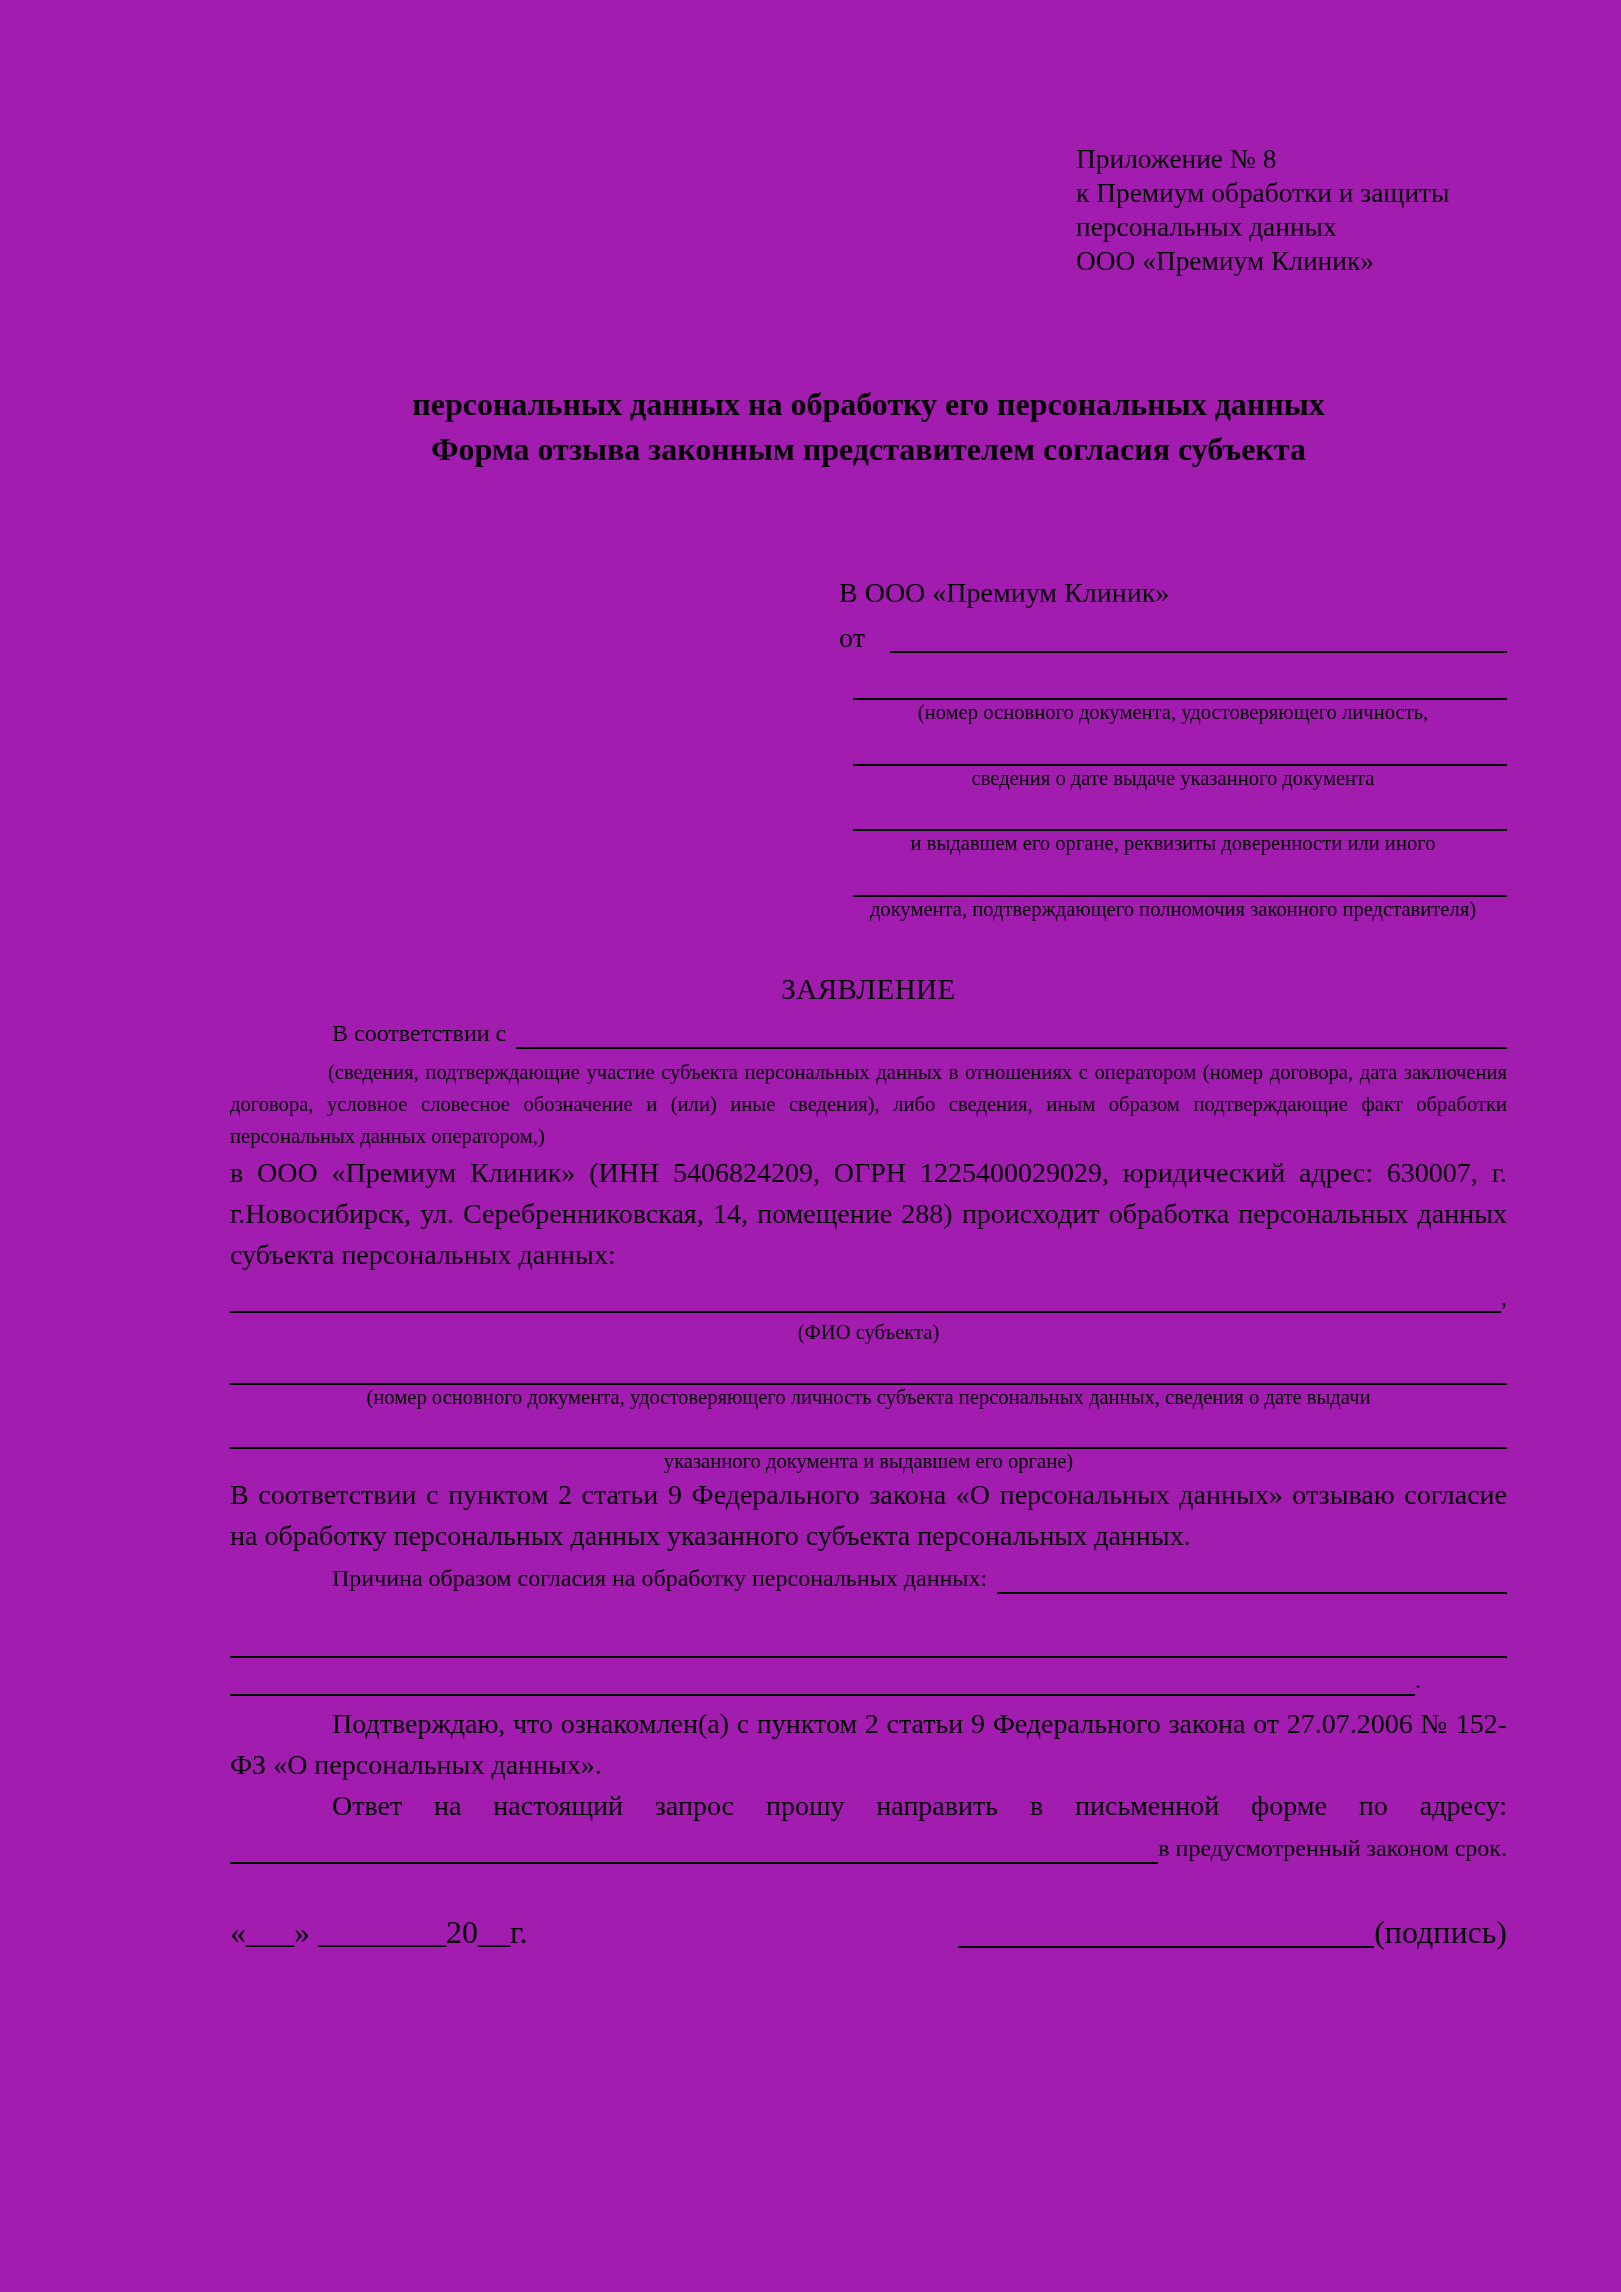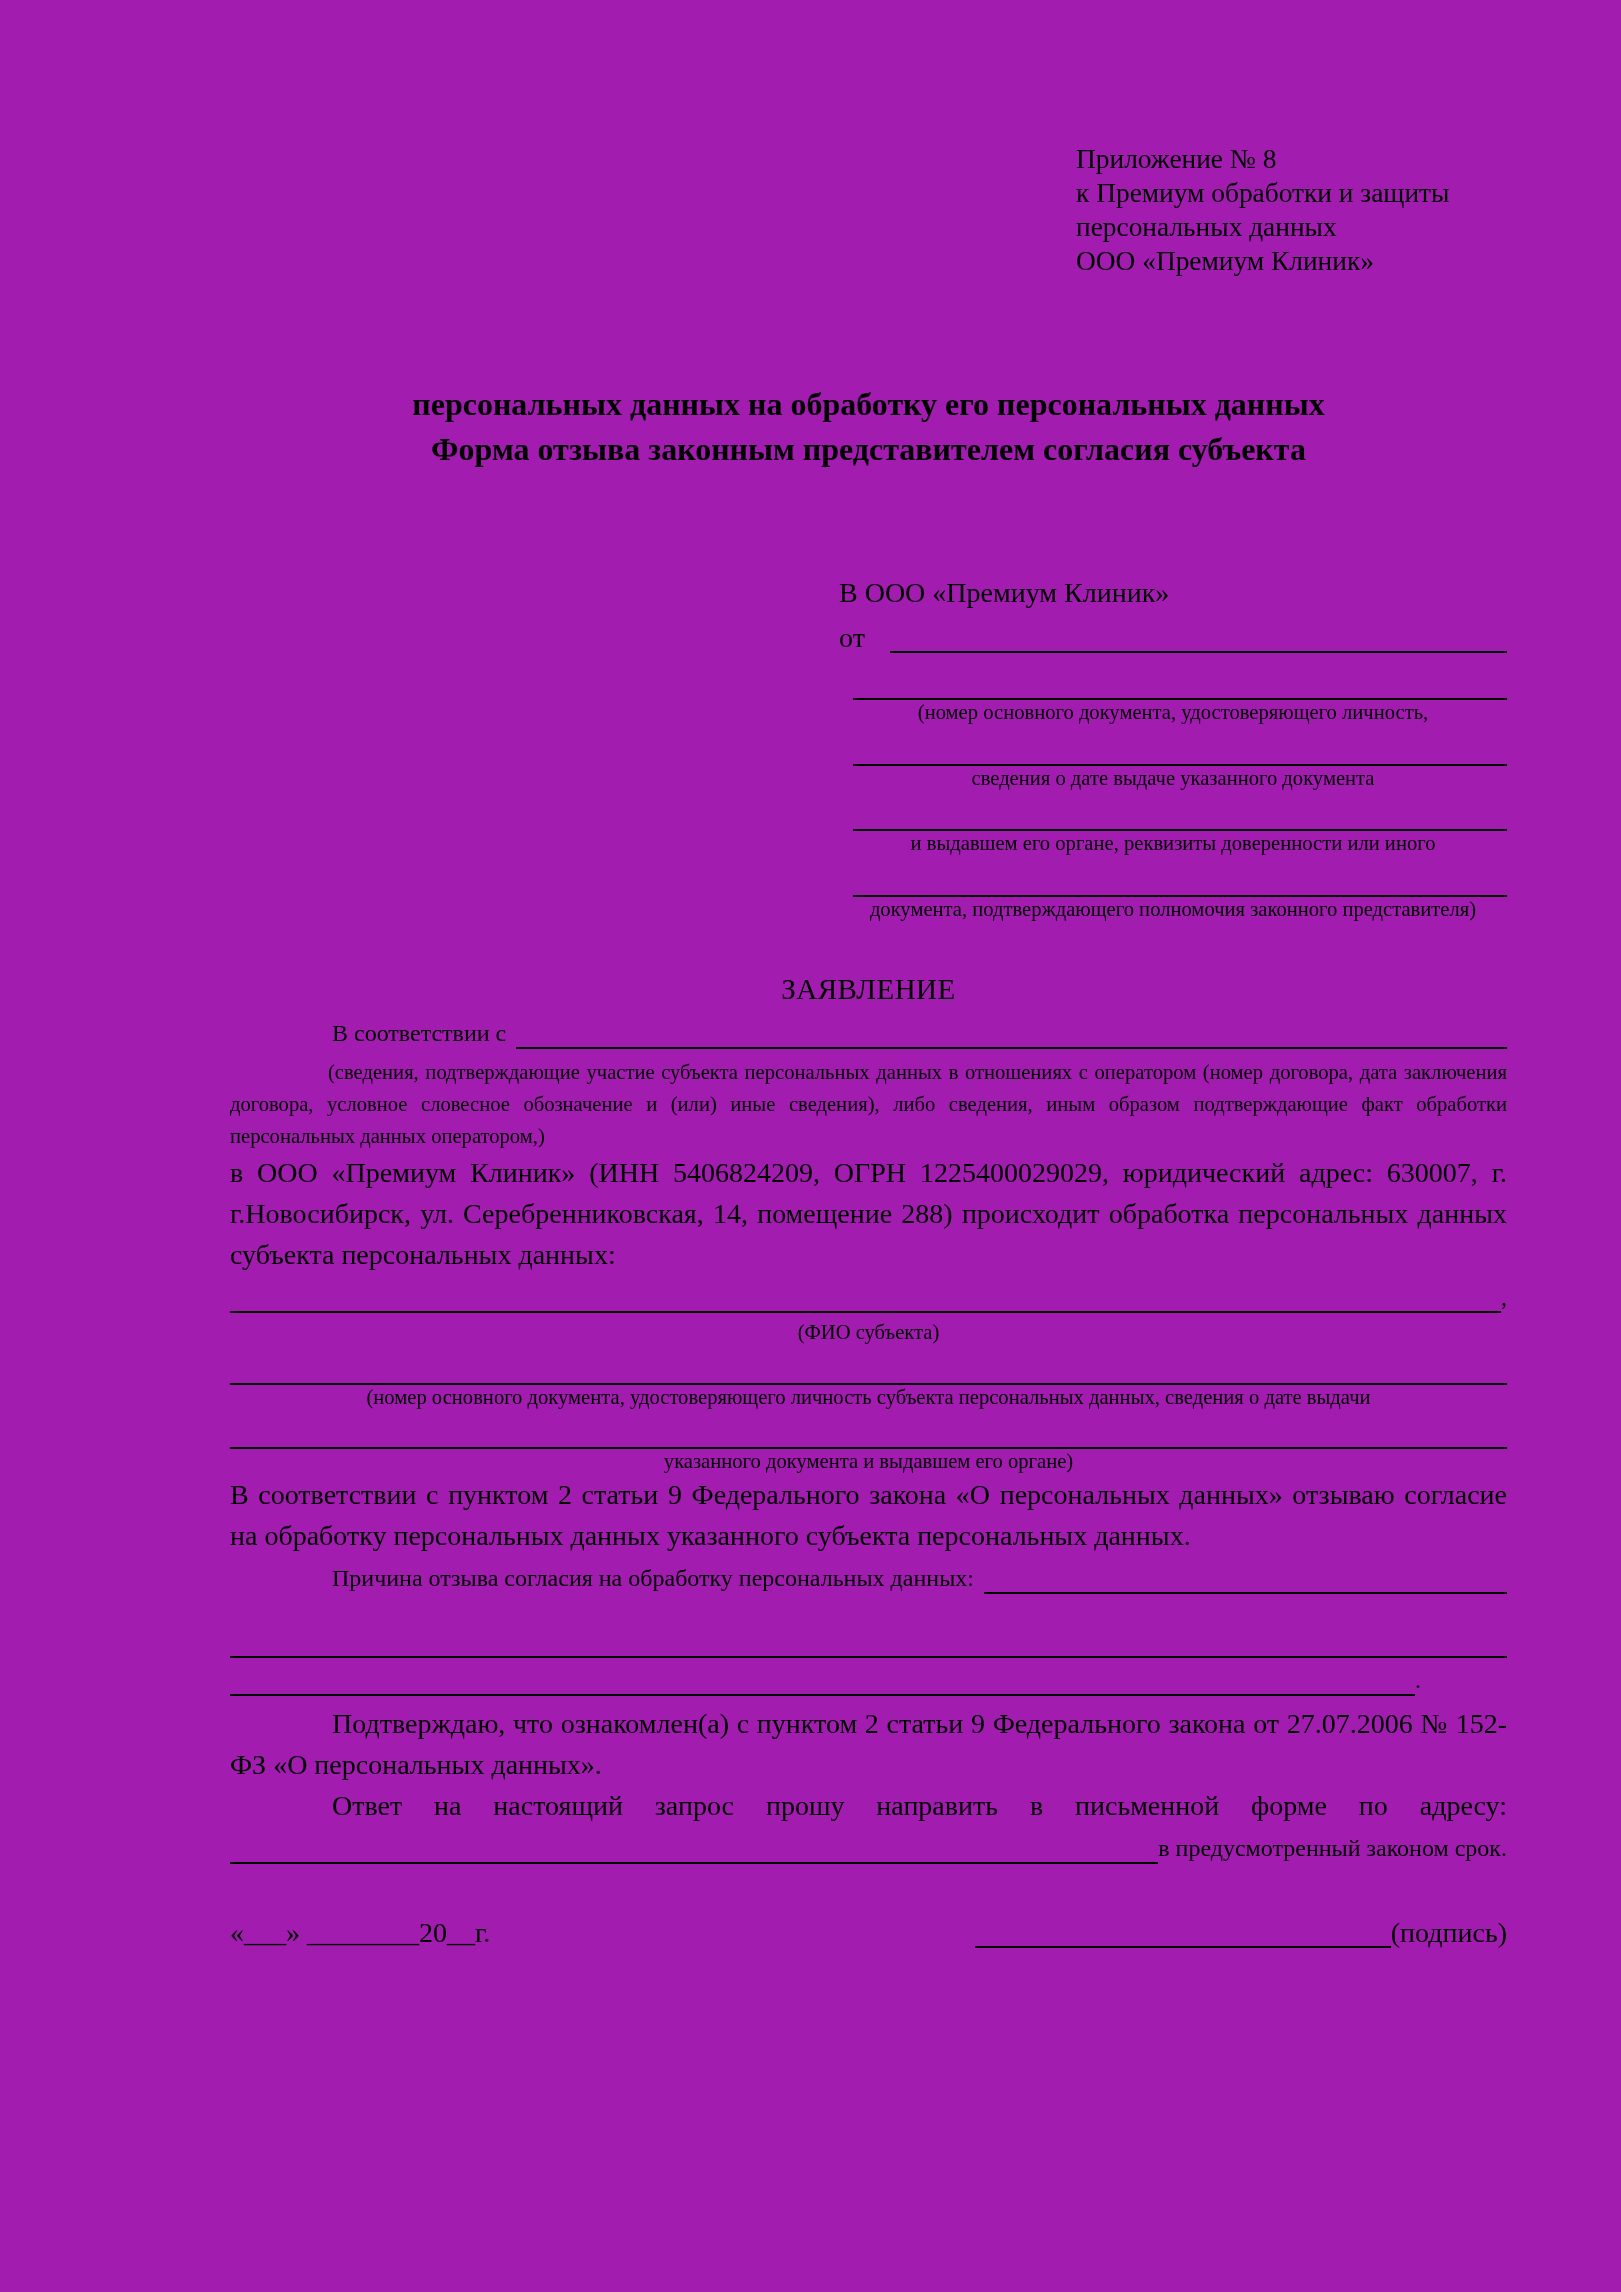--- a/index.html
+++ b/index.html
@@ -85,21 +85,21 @@
   }
   .center-cap { font-size: 20.6px; line-height: 24.5px; text-align: center; }
   .full-fill { height: 38px; border-bottom: 2.9px solid #000; }
   .tall-fill { height: 55px; border-bottom: 2.9px solid #000; }
 
   
   .footer {
     display: flex;
     justify-content: space-between;
     margin-top: 39px;
-    font-size: 28px;
+    font-size: 32px;
     line-height: 45px;
   }
   .sig-group { display: flex; }
   .sig-group .fill { width: 416px; margin-bottom: 6.9px; }
 </style>
 </head>
 <body>
 
 <div class="page">
 
@@ -153,21 +153,21 @@
 
   <div class="full-fill"></div>
   <div class="center-cap">(номер основного документа, удостоверяющего личность субъекта персональных данных, сведения о дате выдачи</div>
 
   <div class="full-fill"></div>
   <div class="center-cap">указанного документа и выдавшем его органе)</div>
 
   <div class="par">В соответствии с пунктом 2 статьи 9 Федерального закона «О персональных данных» отзываю согласие на обработку персональных данных указанного субъекта персональных данных.</div>
 
   <div class="row row-indent">
-    <span class="lead">Причина отзыва согласия на обработку персональных данных:</span>
+    <span class="lead">Причина образом согласия на обработку персональных данных:</span>
     <span class="fill"></span>
   </div>
 
   <div class="tall-fill"></div>
 
   <div class="row">
     <span class="fill"></span>
     <span>.</span>
     <span class="end-gap"></span>
   </div>

